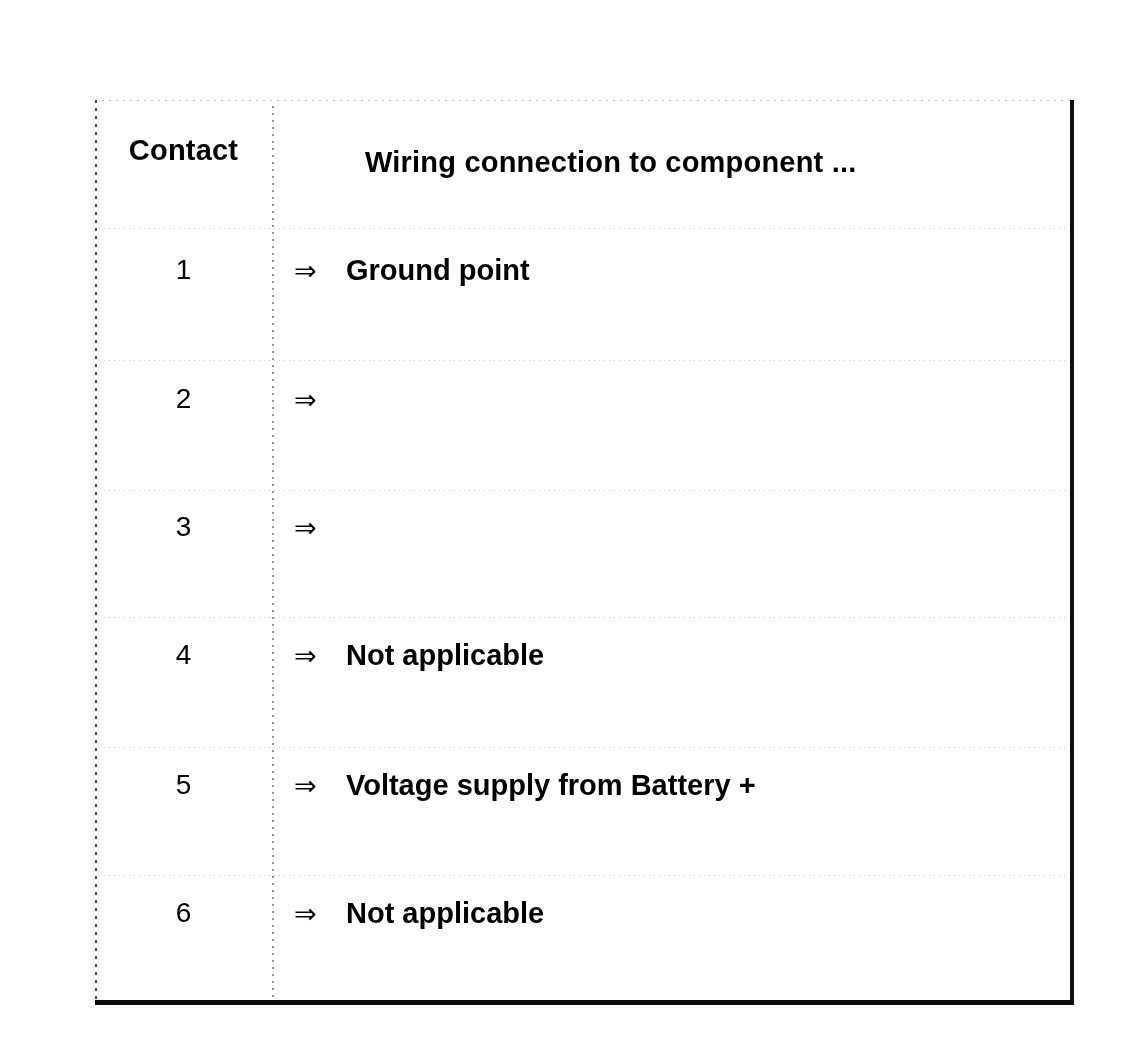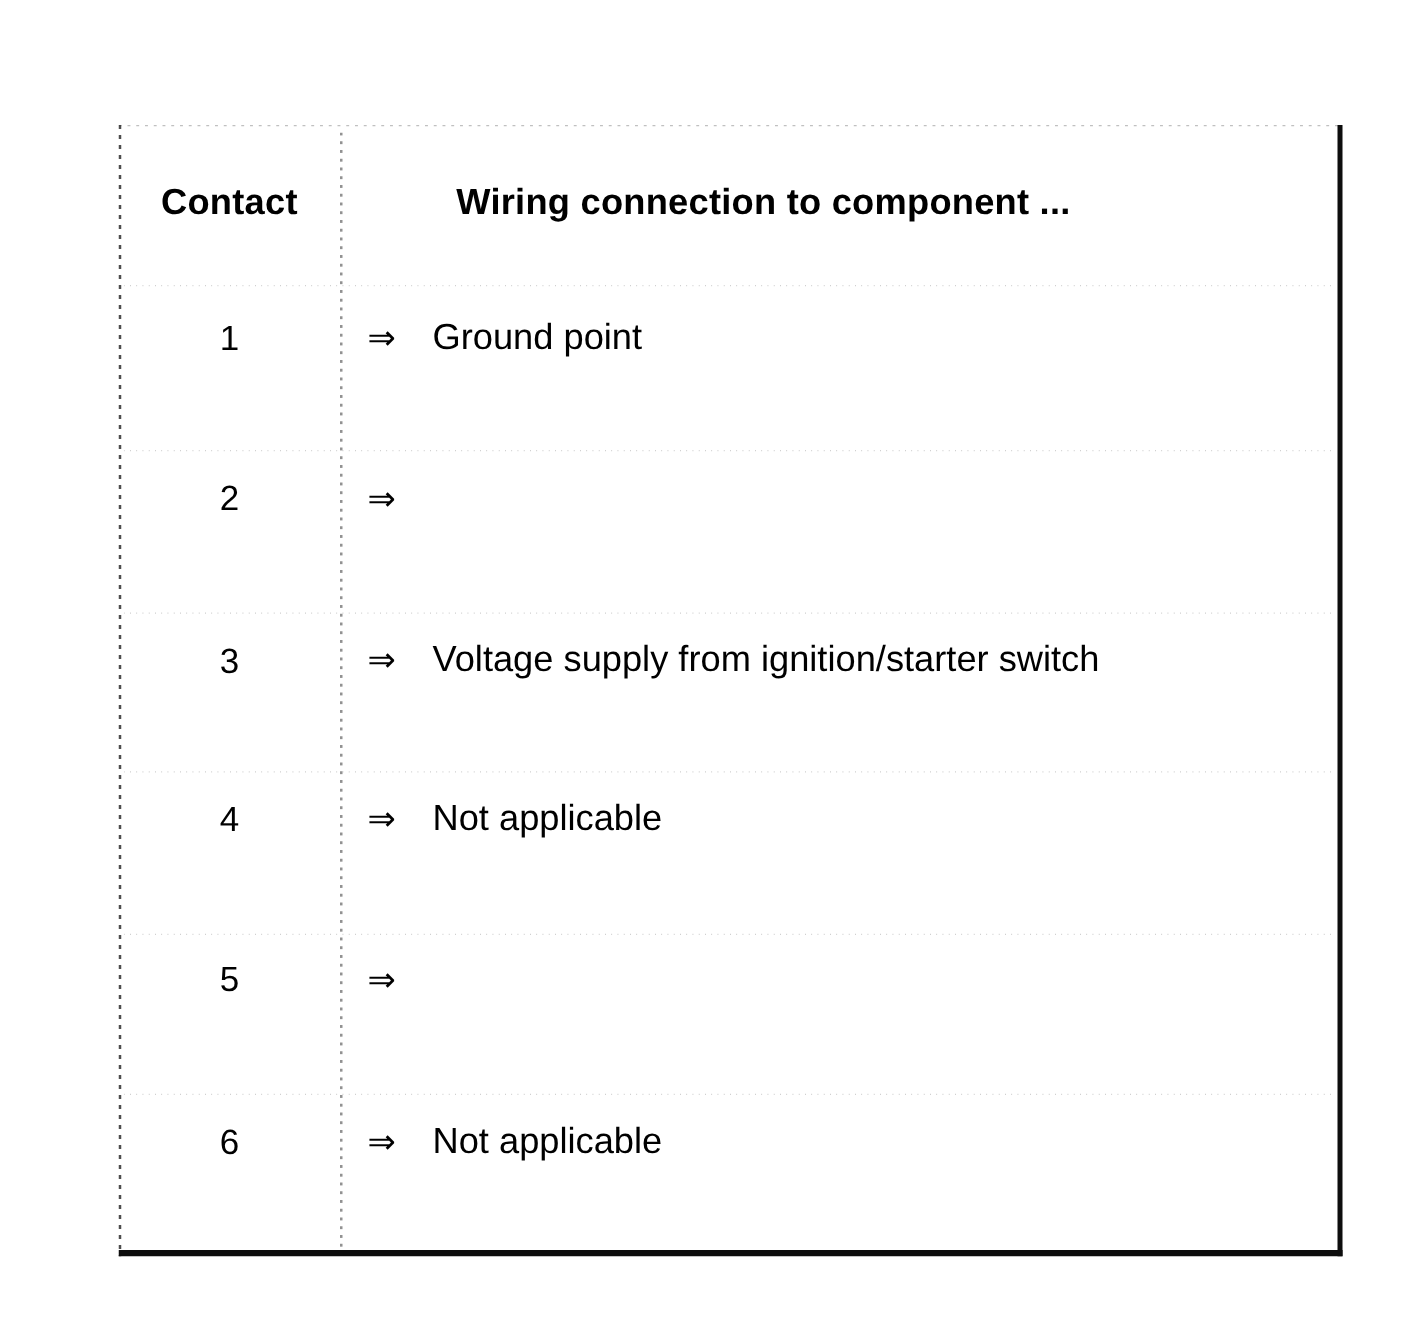--- a/index.html
+++ b/index.html
@@ -83,21 +83,21 @@
     background-size: 5px 1px;
     opacity: .5;
   }
 
   
   .trow {
     position: absolute;
     left: 0;
     right: 4px;
     display: flex;
-    align-items: flex-end;
+    align-items: center;
   }
   .cell-contact {
     width: 177px;
     flex: 0 0 177px;
     text-align: center;
     box-sizing: border-box;
   }
   .cell-wiring {
     flex: 1 1 auto;
     display: flex;
@@ -126,21 +126,21 @@
   .arrow-icon {
     font-size: 27px;
     line-height: 1;
     width: 52px;
     flex: 0 0 52px;
     text-align: left;
     font-family: "DejaVu Sans", sans-serif;
   }
   .body-desc {
     font-size: 29px;
-    font-weight: normal;
+    font-weight: bold;
     line-height: 1.05;
     white-space: nowrap;
   }
 </style>
 </head>
 <body>
 
 <div id="wiring-table">
 
   <div class="edge-top"></div>
@@ -183,40 +183,40 @@
       <span class="arrow-icon">⇒</span>
     </div>
   </div>
 
   <div class="trow" style="top:413px">
     <div class="cell-contact">
       <span class="body-num">3</span>
     </div>
     <div class="cell-wiring">
       <span class="arrow-icon">⇒</span>
-      <span class="body-desc">Voltage supply from ignition/starter switch</span>
     </div>
   </div>
 
   <div class="trow" style="top:540px">
     <div class="cell-contact">
       <span class="body-num">4</span>
     </div>
     <div class="cell-wiring">
       <span class="arrow-icon">⇒</span>
       <span class="body-desc">Not applicable</span>
     </div>
   </div>
 
   <div class="trow" style="top:670px">
     <div class="cell-contact">
       <span class="body-num">5</span>
     </div>
     <div class="cell-wiring">
       <span class="arrow-icon">⇒</span>
+      <span class="body-desc">Voltage supply from Battery +</span>
     </div>
   </div>
 
   <div class="trow" style="top:798px">
     <div class="cell-contact">
       <span class="body-num">6</span>
     </div>
     <div class="cell-wiring">
       <span class="arrow-icon">⇒</span>
       <span class="body-desc">Not applicable</span>

